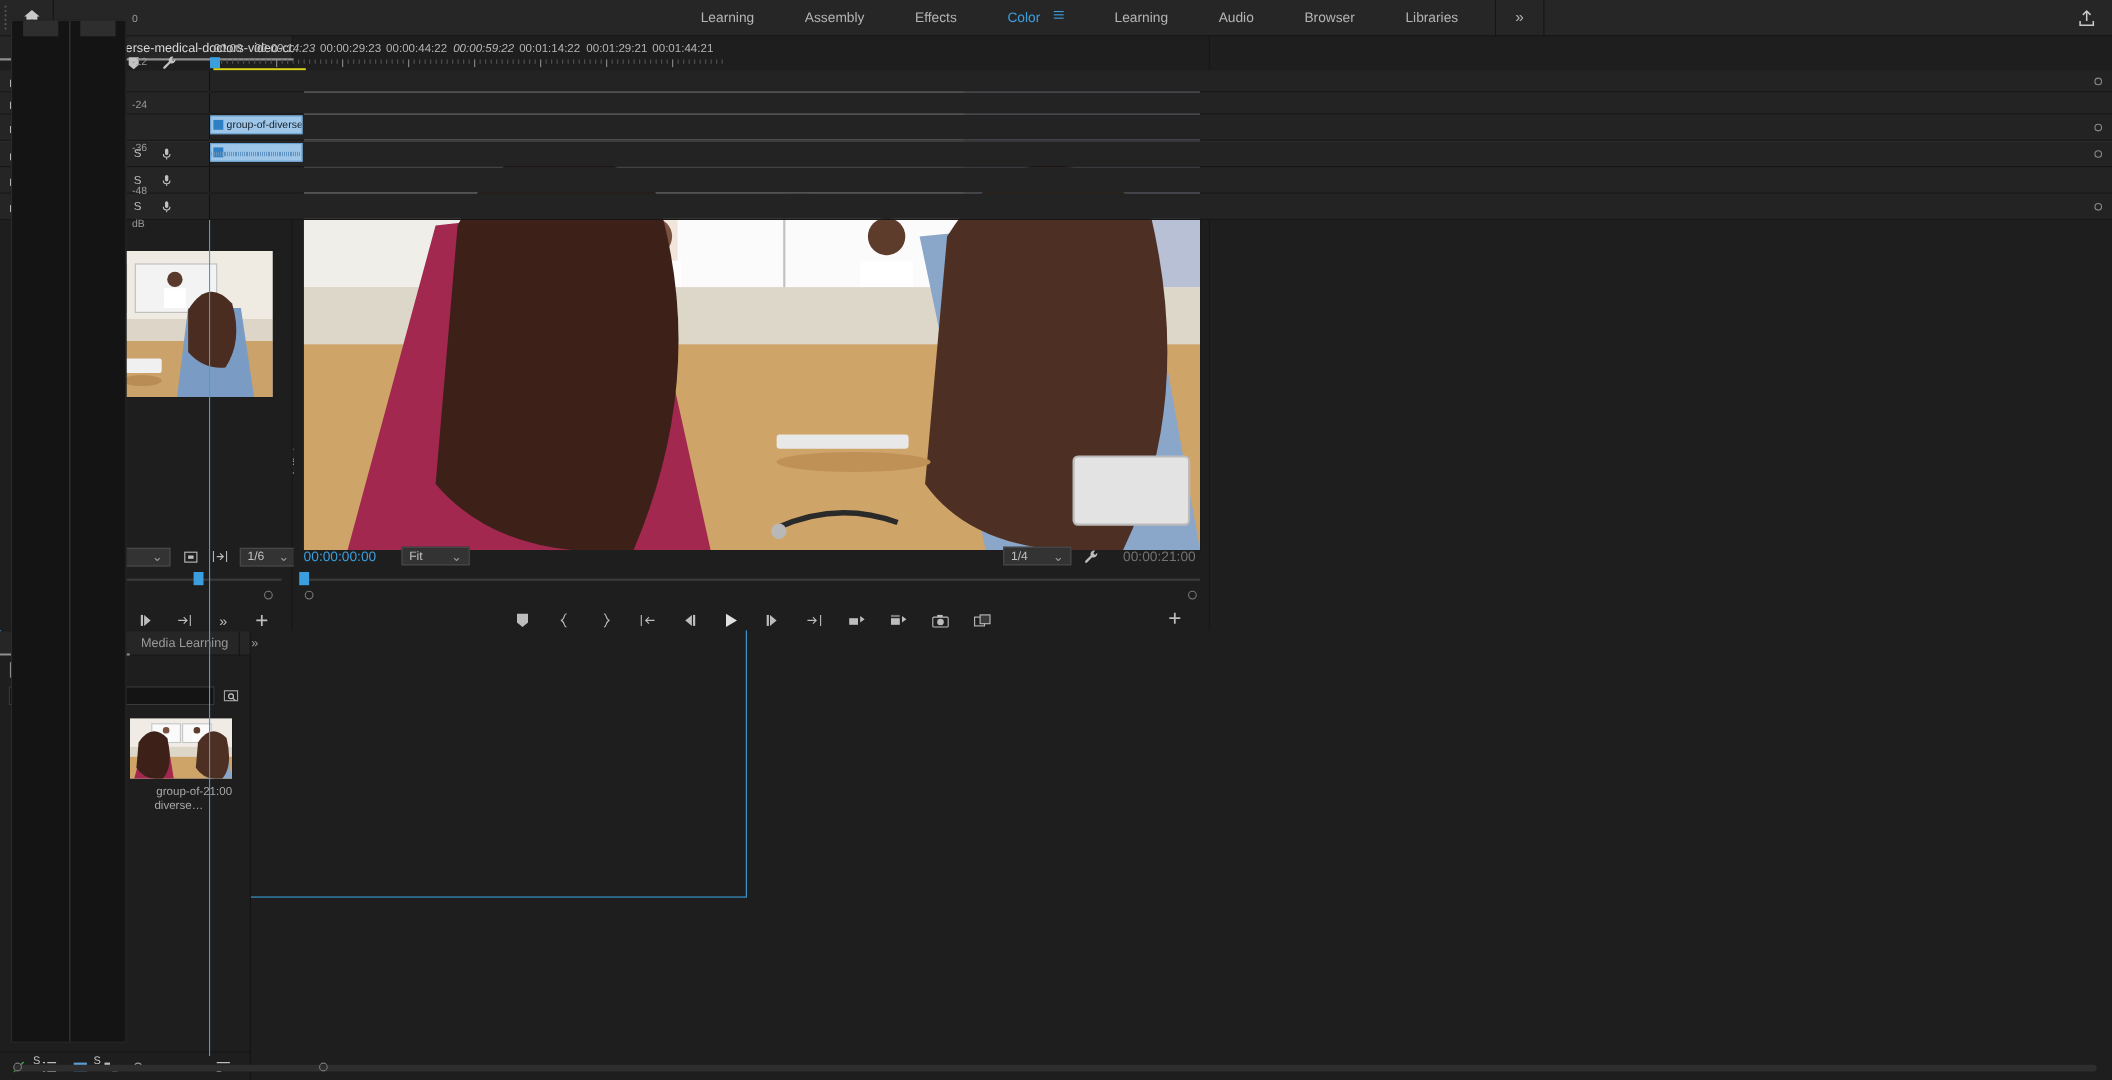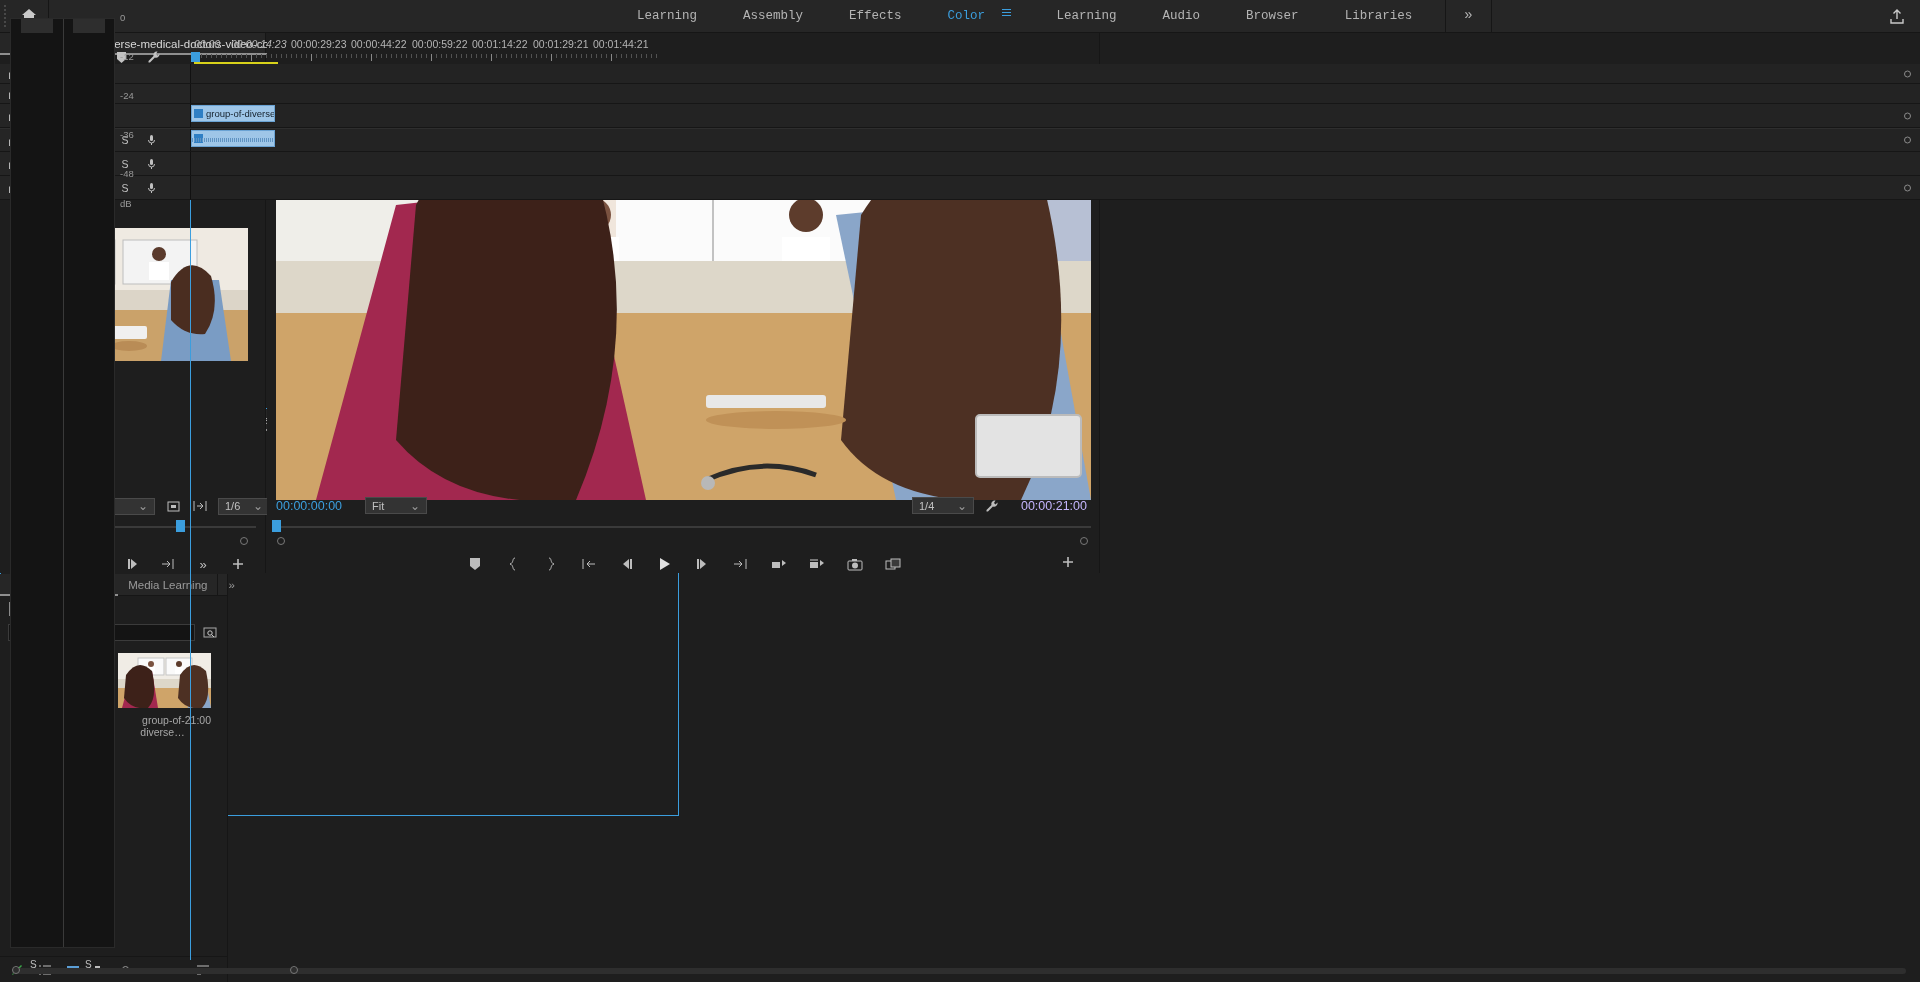--- a/index.html
+++ b/index.html
@@ -19,21 +19,21 @@
     background:#262626; display:flex; align-items:center;
     border-bottom:1px solid #161616;
   }
   .grip { width:10px; height:33px; display:flex; flex-direction:column;
     justify-content:center; align-items:center; gap:2px; }
   .grip i { display:block; width:2px; height:2px; background:#555; border-radius:50%; }
   .home-btn { width:38px; height:33px; display:flex; align-items:center; justify-content:center;
     cursor:pointer; }
   .home-btn svg { width:16px; height:16px; fill:#c9c9c9; }
   .topbar-sep { width:1px; height:33px; background:#161616; }
-  .ws-tabs { display:flex; align-items:center; height:33px; margin-left:565px;font-family:Liberation Mono, monospace; }
+  .ws-tabs { display:flex; align-items:center; height:33px; margin-left:565px; }
   .ws-tab { padding:0 23px; height:33px; line-height:33px; color:#b4b4b4; font-size:12.5px;
     cursor:pointer; white-space:nowrap; }
   .ws-tab.active { color:#3b9ede; }
   .ws-tab .hmb { display:inline-block; margin-left:9px; vertical-align:1px; }
   .ws-tab .hmb span { display:block; width:9px; height:1px; background:#3b9ede; margin:2px 0; }
   .ws-overflow { padding:0 18px; height:33px; line-height:31px; color:#b4b4b4;
     font-size:14px; cursor:pointer; border-left:1px solid #161616; border-right:1px solid #161616;
     margin-left:10px;}
   .share-btn { position:absolute; right:14px; top:8px; width:18px; height:18px; cursor:pointer; }
   .share-btn svg { width:18px; height:18px; stroke:#c9c9c9; fill:none; stroke-width:1.4; }
@@ -71,21 +71,21 @@
   .zoom-handle { position:absolute; top:2px; width:8px; height:8px; border:1px solid #787878;
     border-radius:50%; }
   .src-transport { position:absolute; left:0; top:516px; width:266px; height:30px;
     display:flex; align-items:center; justify-content:center; gap:17px; }
 
   
   #program-panel { left:267px; top:33px; width:833px; height:540px; border-right:1px solid #161616; }
   .prog-video { position:absolute; left:9px; top:32px; width:815px; height:435px; background:#000;
      overflow:hidden; }
   .prog-tc { position:absolute; left:9px; top:466px; color:#3b9ede; font-size:12.5px; }
-  .prog-tc-right { position:absolute; right:12px; top:466px; color:#c4b5fd; font-size:12.5px; }
+  .prog-tc-right { position:absolute; right:12px; top:466px; color:#737373; font-size:12.5px; }
   .prog-fit { position:absolute; left:98px; top:464px; }
   .prog-frac { position:absolute; right:125px; top:464px; }
   .prog-wrench { position:absolute; right:98px; top:464px; }
   .prog-scrub { position:absolute; left:0; top:487px; width:833px; height:14px; }
   .prog-zoombar { position:absolute; left:0; top:502px; width:833px; height:12px; }
   .prog-transport { position:absolute; left:0; top:514px; width:833px; height:34px;
     display:flex; align-items:center; justify-content:center; gap:20px; }
   .prog-plus { position:absolute; right:22px; top:520px; cursor:pointer; }
 
   
@@ -686,21 +686,21 @@
             <path d="M10.5 1.5a3.5 3.5 0 00-4 4.6L1.5 11v1.5H3l4.9-5a3.5 3.5 0 004.6-4l-2 2-1.5-1.5z" fill="#c2c2c2"></path>
           </svg>
         </div>
     </div>
 
     <div class="tl-ruler">
       <div class="tl-tick-label" style="left:0px;font-style:italic;">:00:00</div>
       <div class="tl-tick-label" style="left:40px;font-style:italic;">00:00:14:23</div>
       <div class="tl-tick-label" style="left:100px;">00:00:29:23</div>
       <div class="tl-tick-label" style="left:160px;">00:00:44:22</div>
-      <div class="tl-tick-label" style="left:221px;">00:00:59:22</div>
+      <div class="tl-tick-label" style="left:221px;font-style:italic;">00:00:59:22</div>
       <div class="tl-tick-label" style="left:281px;">00:01:14:22</div>
       <div class="tl-tick-label" style="left:342px;">00:01:29:21</div>
       <div class="tl-tick-label" style="left:402px;">00:01:44:21</div>
       <div class="tl-ticks" id="tl-ticks">
           <i style="left: 0px; height: 7px; background: rgb(138, 138, 138);"></i>
           <i style="left: 5px; height: 4px; background: rgb(82, 82, 82);"></i>
           <i style="left: 10px; height: 4px; background: rgb(82, 82, 82);"></i>
           <i style="left: 15px; height: 4px; background: rgb(82, 82, 82);"></i>
           <i style="left: 20px; height: 4px; background: rgb(82, 82, 82);"></i>
           <i style="left: 25px; height: 4px; background: rgb(82, 82, 82);"></i>

